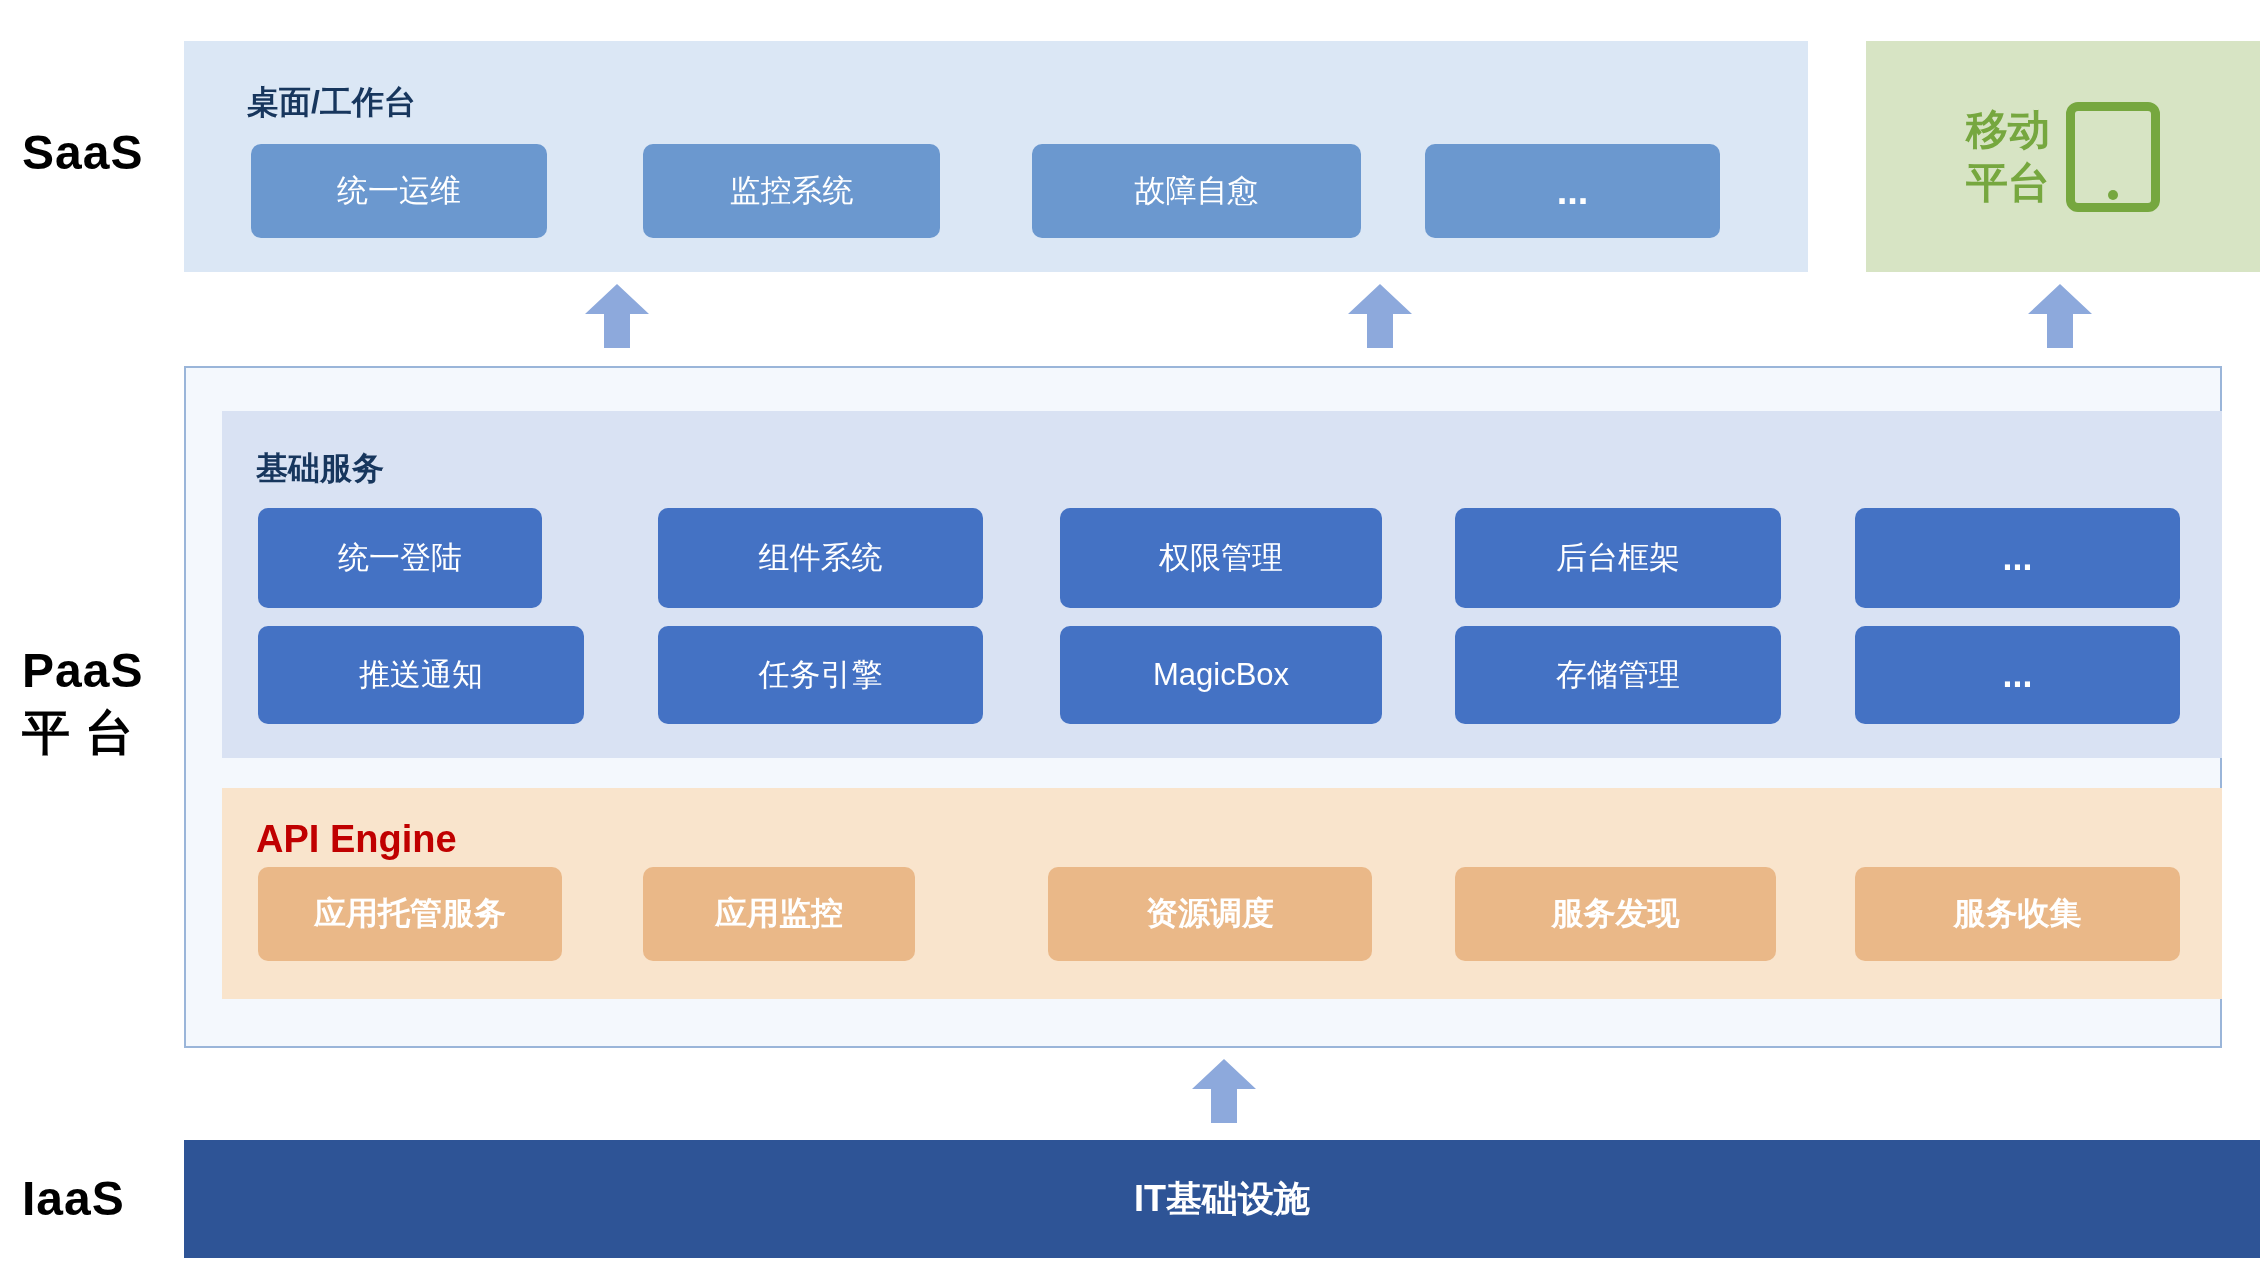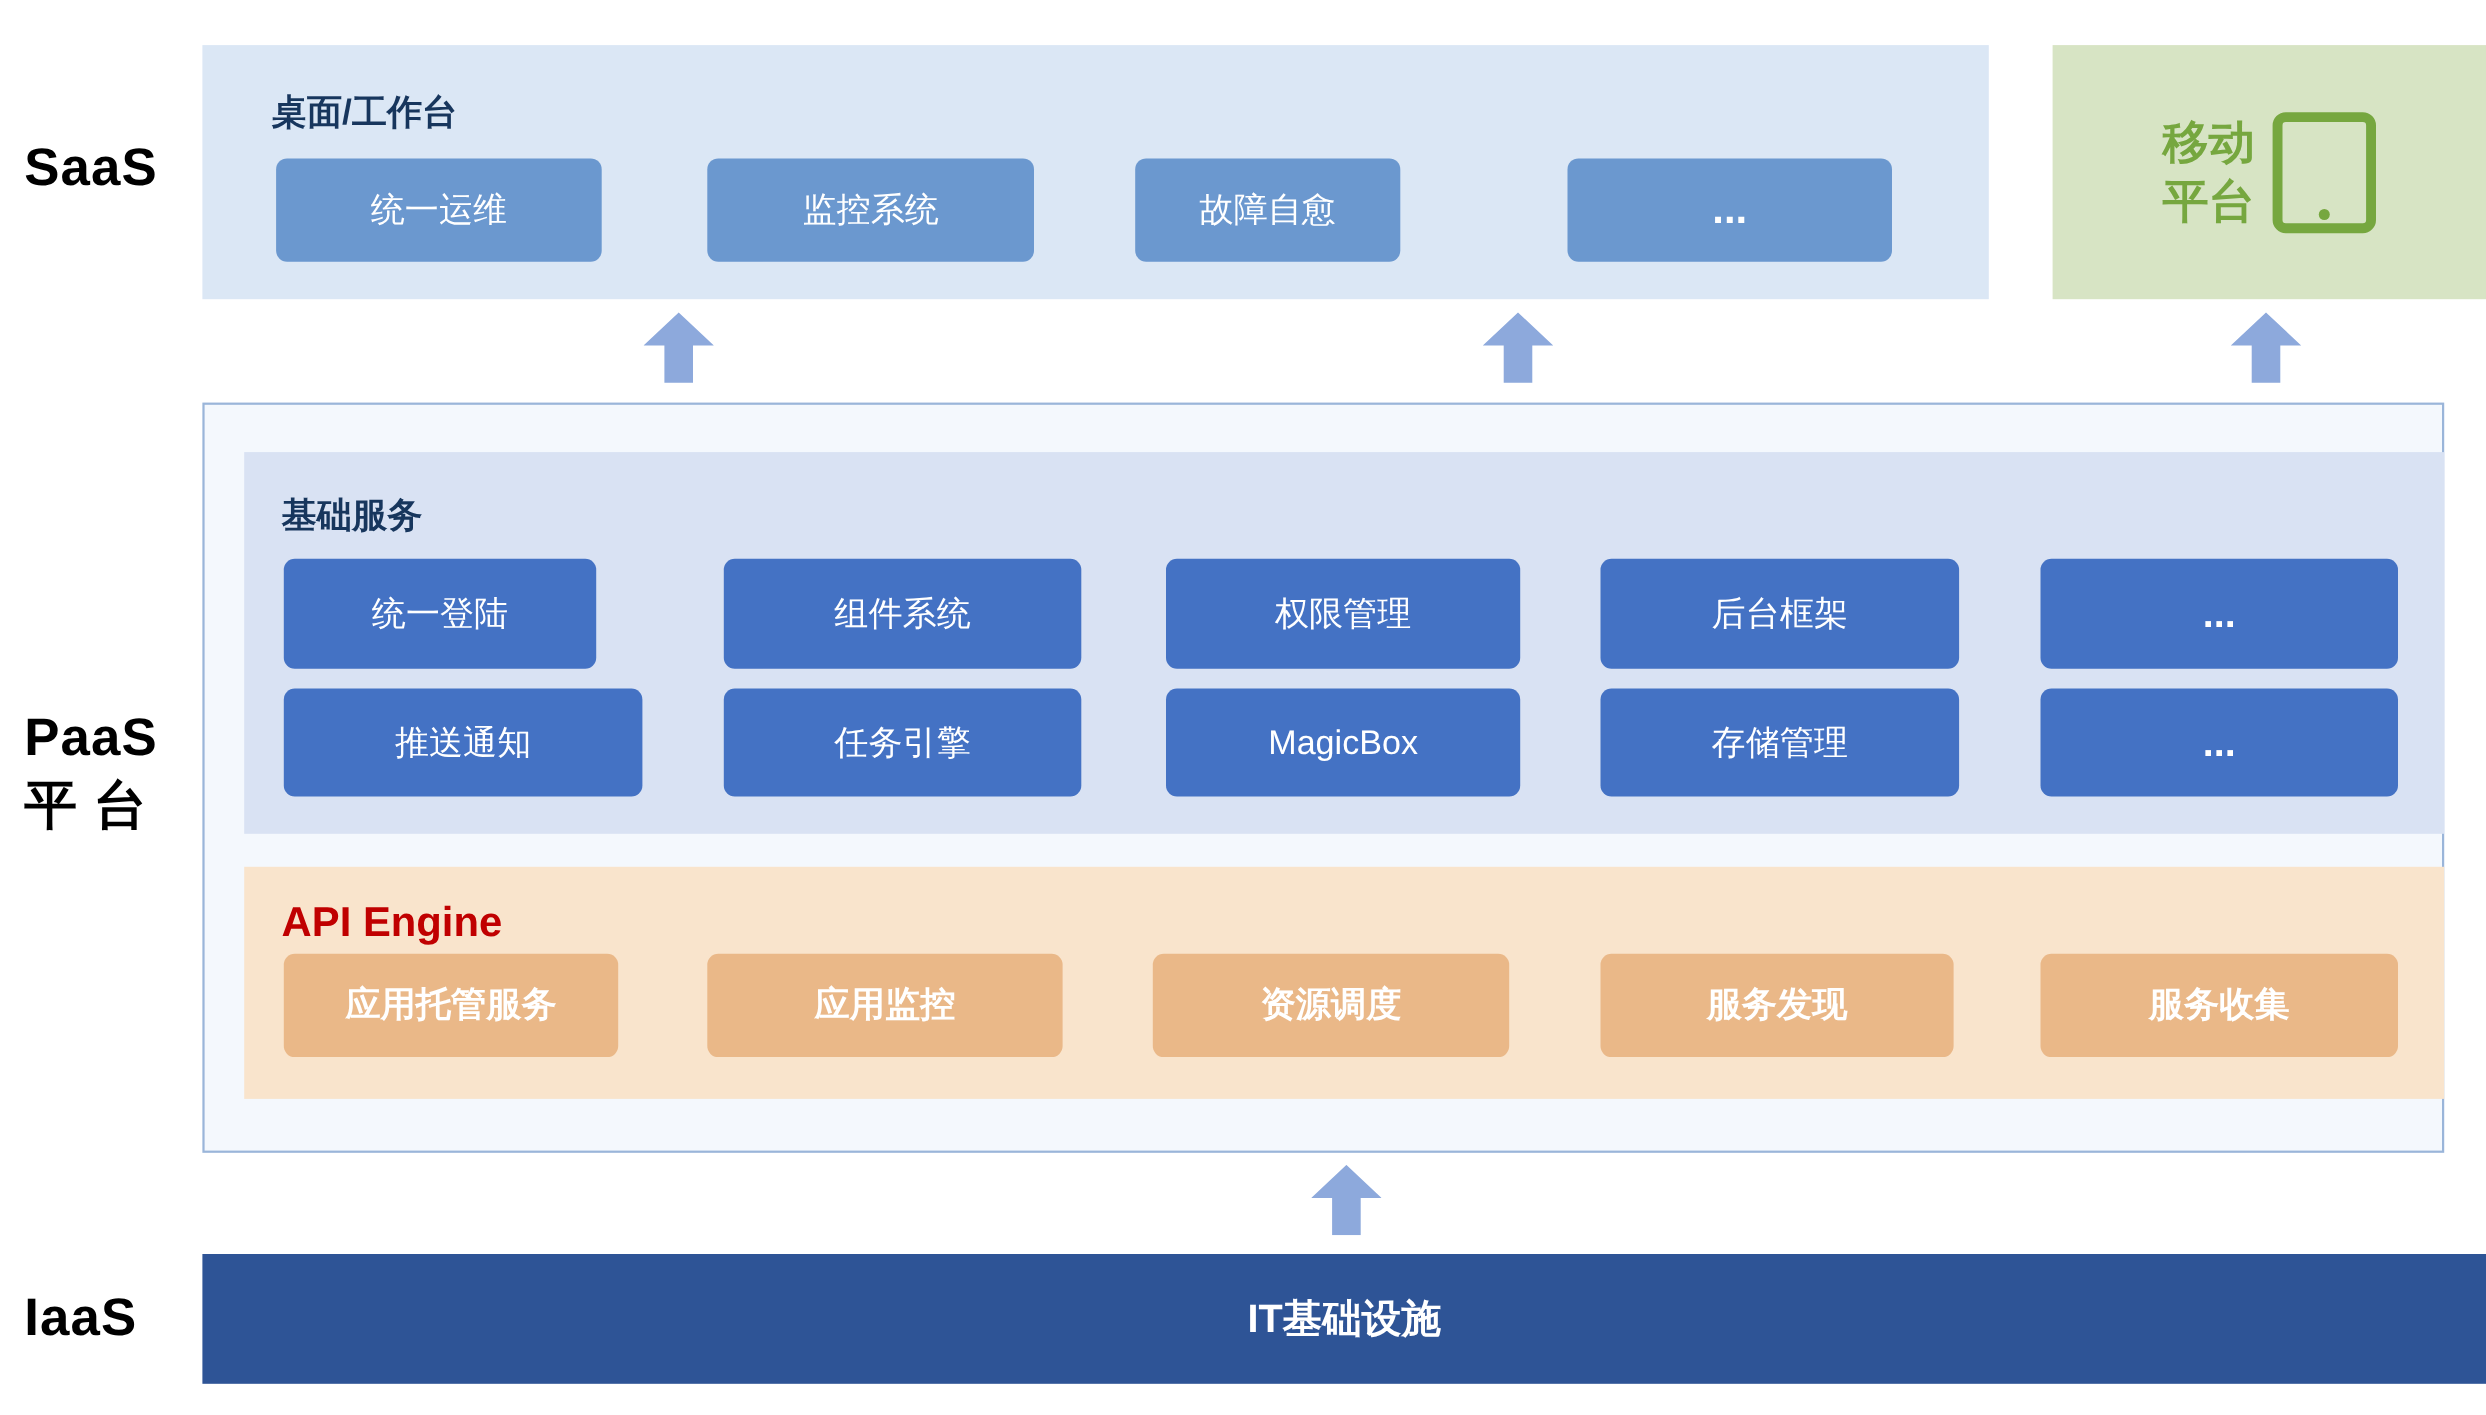--- a/index.html
+++ b/index.html
@@ -72,21 +72,21 @@
   <div class="side-label" style="top:640px">
     <div>PaaS</div>
     <div>平 台</div>
   </div>
   <div class="side-label" style="top:1168px">IaaS</div>
 
   <div id="saas-box" class="panel">
     <div class="panel-title">桌面/工作台</div>
     <div class="btn saas-btn" style="left:67px;width:296px">统一运维</div>
     <div class="btn saas-btn" style="left:459px;width:297px">监控系统</div>
-    <div class="btn saas-btn" style="left:848px;width:241px">故障自愈</div>
+    <div class="btn saas-btn" style="left:848px;width:329px">故障自愈</div>
     <div class="btn saas-btn" style="left:1241px;width:295px;font-weight:bold;font-size:38px">...</div>
   </div>
 
   <div id="mobile-box" class="panel">
     <div class="mobile-inner">
       <div class="mobile-text">
         <div>移动</div>
         <div>平台</div>
       </div>
       <div class="tablet">
@@ -126,21 +126,21 @@
       <div class="btn blue-btn blue-r2" style="left:436px;width:325px">任务引擎</div>
       <div class="btn blue-btn blue-r2" style="left:838px;width:322px">MagicBox</div>
       <div class="btn blue-btn blue-r2" style="left:1233px;width:326px">存储管理</div>
       <div class="btn blue-btn blue-r2" style="left:1633px;width:325px;font-weight:bold;font-size:36px">...</div>
     </div>
 
     <div id="api-box" class="panel">
       <div class="panel-title">API Engine</div>
 
       <div class="btn api-btn" style="left:36px;width:304px">应用托管服务</div>
-      <div class="btn api-btn" style="left:421px;width:323px">应用监控</div>
+      <div class="btn api-btn" style="left:421px;width:272px">应用监控</div>
       <div class="btn api-btn" style="left:826px;width:324px">资源调度</div>
       <div class="btn api-btn" style="left:1233px;width:321px">服务发现</div>
       <div class="btn api-btn" style="left:1633px;width:325px">服务收集</div>
     </div>
 
   </div>
 
   <div class="arrow" style="left:1192px;top:1059px">
     <svg viewBox="0 0 64 64" width="64" height="64">
         <polygon points="32,0 64,30 45,30 45,64 19,64 19,30 0,30"></polygon>

